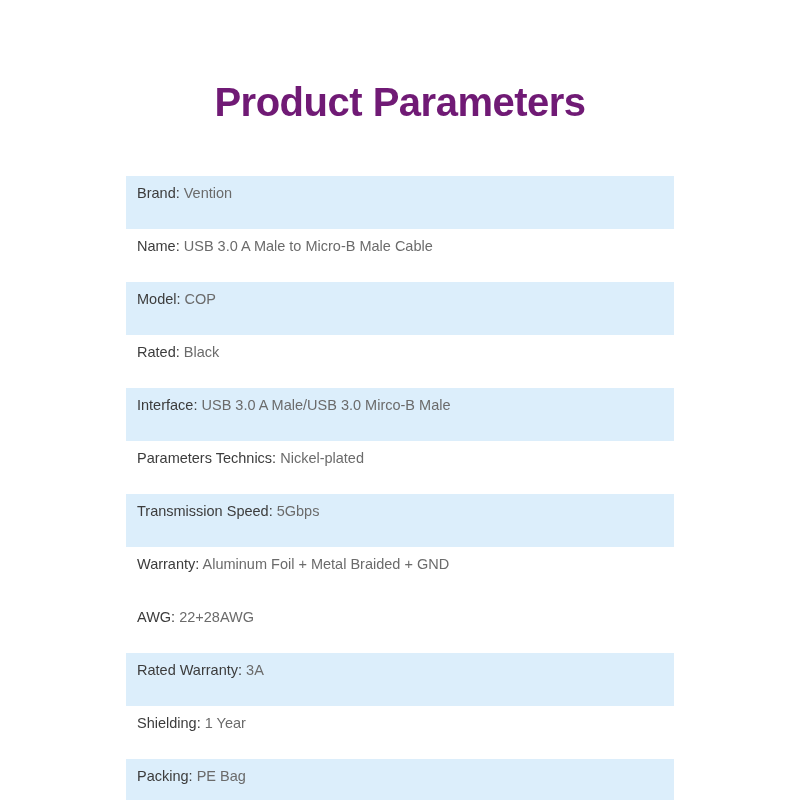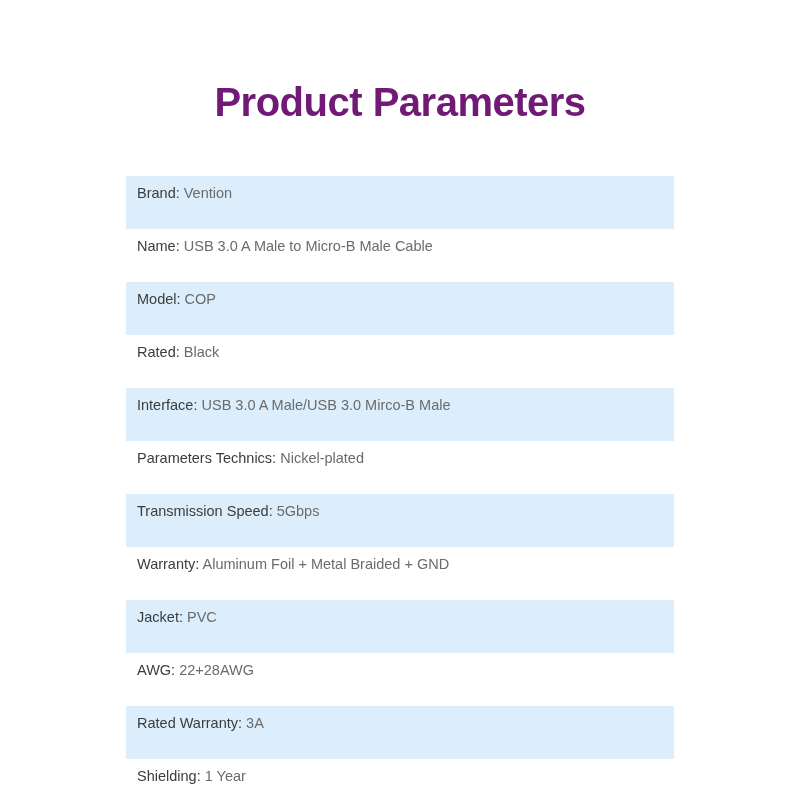--- a/index.html
+++ b/index.html
@@ -107,26 +107,20 @@
           <span class="spec-label">Transmission Speed: </span>
           <span class="spec-value">5Gbps</span>
         </td>
       </tr>
       <tr class="spec-row">
         <td class="spec-cell">
           <span class="spec-label">Warranty: </span>
           <span class="spec-value">Aluminum Foil + Metal Braided + GND</span>
         </td>
       </tr>
-      <tr class="spec-row alt">
-        <td class="spec-cell">
-          <span class="spec-label">Jacket: </span>
-          <span class="spec-value">PVC</span>
-        </td>
-      </tr>
       <tr class="spec-row">
         <td class="spec-cell">
           <span class="spec-label">AWG: </span>
           <span class="spec-value">22+28AWG</span>
         </td>
       </tr>
       <tr class="spec-row alt">
         <td class="spec-cell">
           <span class="spec-label">Rated Warranty: </span>
           <span class="spec-value">3A</span>

